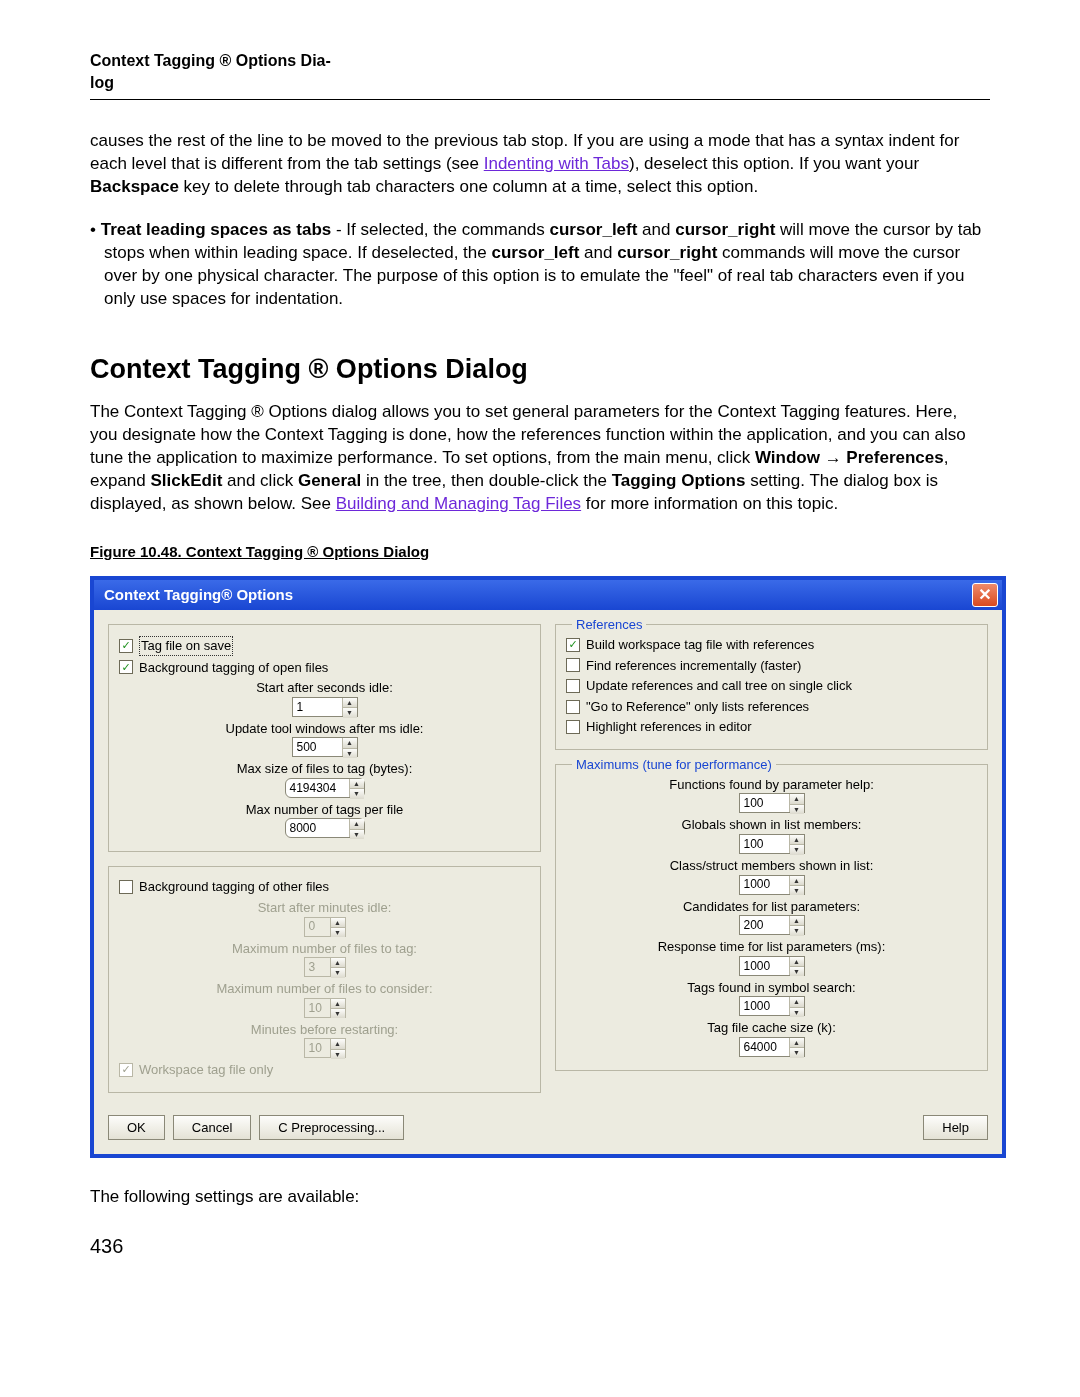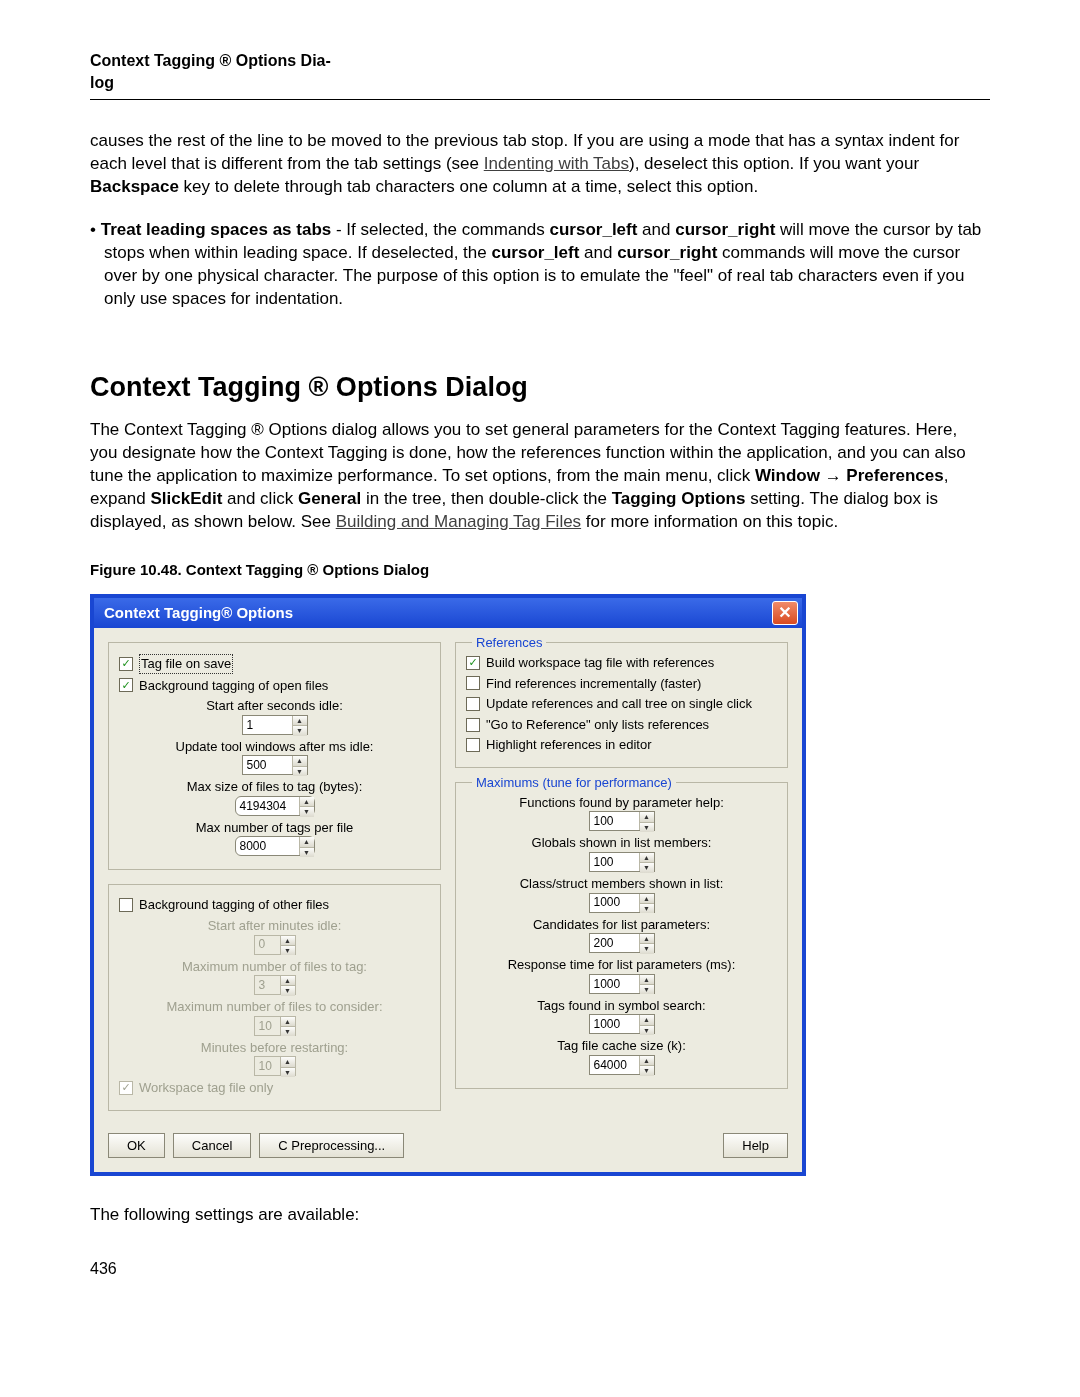--- a/index.html
+++ b/index.html
@@ -24,52 +24,53 @@
   }
   .hdr-rule {
     border: none;
     border-top: 1.5px solid #000;
     margin: 6px 0 30px 0;
   }
   .body-paragraph {
     margin: 0 0 20px 0;
   }
   .body-paragraph .link, .section-intro .link {
-    color: #404040;
+    color: #6d28d9;
     text-decoration: underline;
     cursor: pointer;
   }
   ul.bullets {
     margin: 0 0 20px 0;
     padding-left: 0;
     list-style: none;
   }
   ul.bullets li {
     margin: 0 0 14px 14px;
     text-indent: -14px;
   }
   ul.bullets li::before {
     content: "• ";
   }
   .section-title {
     font-size: 27px;
     font-weight: bold;
-    margin: 58px 0 14px 0;
+    margin: 40px 0 14px 0;
   }
   .section-intro {
     margin: 0 4px 26px 0;
   }
   .figure-caption {
     font-weight: bold;
     font-size: 15px;
     margin: 10px 0 14px 0;
+    text-decoration: underline;
   }
   
   .dialog {
-    width: 716px;
+    width: 916px;
     border: 4px solid #1946d2;
     background: #86efac;
     box-sizing: border-box;
   }
   .titlebar {
     height: 30px;
     background: linear-gradient(#3a6ae8, #1946d2);
     color: #fff;
     display: flex;
     align-items: center;
@@ -182,21 +183,21 @@
   }
   .wbtn {
     border: 1px solid #8a8877;
     background: linear-gradient(#fdfdfb,#e4e2d5);
     padding: 3px 18px;
     font-size: 13px;
     cursor: pointer;
   }
   .button-row .spacer { flex: 1; }
   .post-text { margin: 28px 0 10px 0; }
-  .page-num { font-size: 16px; margin-top: 31px; }
+  .page-num { font-size: 20px; margin-top: 24px; }
 </style>
 </head>
 <body>
 <div class="page">
 
 <div class="hdr-title">Context Tagging ® Options Dia-</div>
 <div class="hdr-title">log</div>
 <hr class="hdr-rule">
 
 <p class="body-paragraph">

